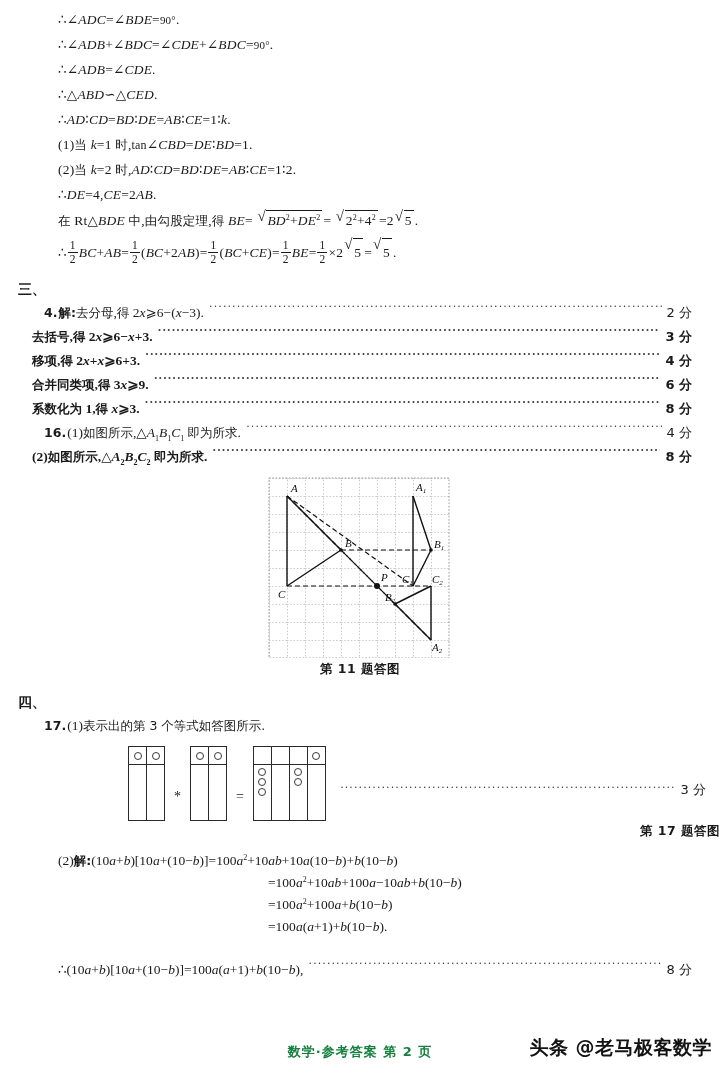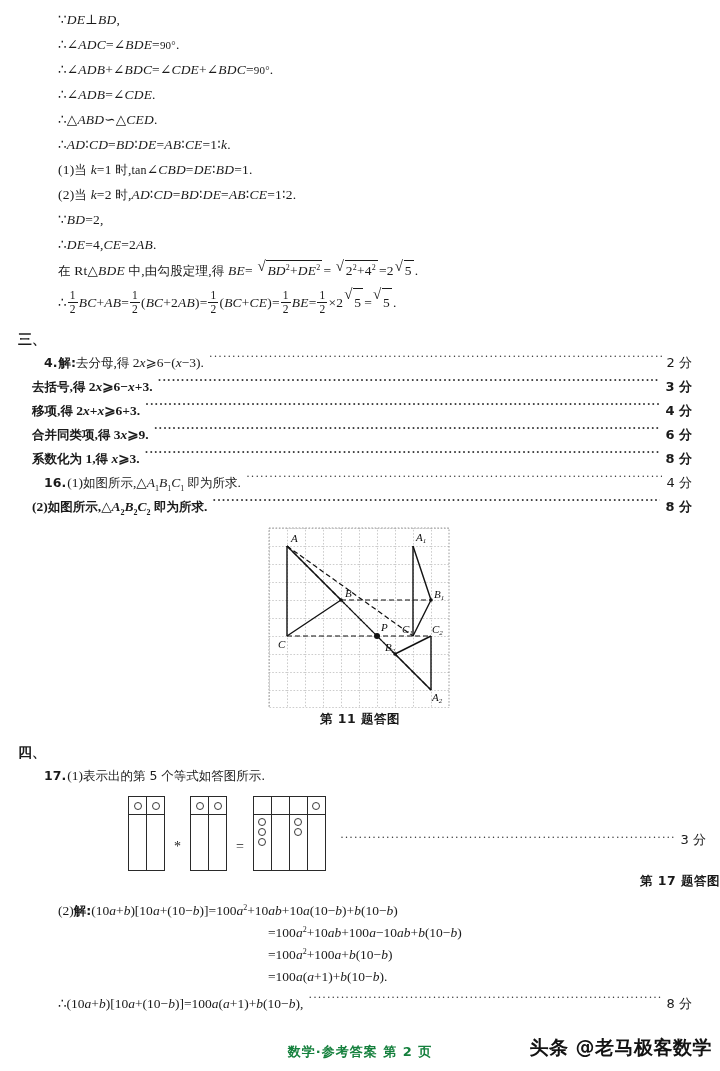--- a/index.html
+++ b/index.html
@@ -279,23 +279,20 @@
     opacity: 0.92;
   }
 </style>
 </head>
 <body>
 
 <div class="page">
 
   <div class="proof-block">
 
-    <div class="proof-line">
-      ∵<span class="mi">DE</span>⊥<span class="mi">BD</span>,
-    </div>
 
     <div class="proof-line">
       ∴∠<span class="mi">ADC</span>=∠<span class="mi">BDE</span>=<span class="up sm">90°</span>.
     </div>
 
     <div class="proof-line">
       ∴∠<span class="mi">ADB</span>+∠<span class="mi">BDC</span>=∠<span class="mi">CDE</span>+∠<span class="mi">BDC</span>=<span class="up sm">90°</span>.
     </div>
 
     <div class="proof-line">
@@ -311,23 +308,20 @@
     </div>
 
     <div class="proof-line">
       (1)<span class="cn">当</span> <span class="mi">k</span>=1 <span class="cn">时</span>,<span class="up" style="font-size:12px">tan</span>∠<span class="mi">CBD</span>=<span class="mi">DE</span>∶<span class="mi">BD</span>=1.
     </div>
 
     <div class="proof-line">
       (2)<span class="cn">当</span> <span class="mi">k</span>=2 <span class="cn">时</span>,<span class="mi">AD</span>∶<span class="mi">CD</span>=<span class="mi">BD</span>∶<span class="mi">DE</span>=<span class="mi">AB</span>∶<span class="mi">CE</span>=1∶2.
     </div>
 
-    <div class="proof-line">
-      ∵<span class="mi">BD</span>=2,
-    </div>
 
     <div class="proof-line">
       ∴<span class="mi">DE</span>=4,<span class="mi">CE</span>=2<span class="mi">AB</span>.
     </div>
 
     <div class="proof-line" style="margin-bottom:7px;">
       <span class="cn">在</span> <span class="up">Rt</span>△<span class="mi">BDE</span> <span class="cn">中</span>,<span class="cn">由勾股定理</span>,<span class="cn">得</span>
       <span class="mi">BE</span>=
       <span class="sqrt"><span class="rad">√</span><span class="rnd"><span class="mi">BD</span><sup class="ex">2</sup>+<span class="mi">DE</span><sup class="ex">2</sup></span></span>=
       <span class="sqrt"><span class="rad">√</span><span class="rnd">2<sup class="ex">2</sup>+4<sup class="ex">2</sup></span></span>=2<span class="sqrt"><span class="rad">√</span><span class="rnd">5</span></span>.
@@ -452,21 +446,21 @@
       </svg>
     </div>
     <div class="fig-caption">第 11 题答图</div>
   </div>
 
   <div class="section-head" style="margin-top:16px;">四、</div>
 
   <div class="ans-row" style="padding-right:28px;">
     <span class="num-label">17.</span>
     <span class="body">
-      <span>(1)</span><span class="cn">表示出的第 5 个等式如答图所示.</span>
+      <span>(1)</span><span class="cn">表示出的第 3 个等式如答图所示.</span>
     </span>
   </div>
 
   <div class="fig17-row">
     <div class="fig17-inner">
 
       <div class="blk">
         <div class="col">
           <div class="cell-top">
               <span class="dot"></span>
@@ -544,21 +538,21 @@
       =100<span class="mi">a</span><sup class="ex">2</sup>+10<span class="mi">ab</span>+100<span class="mi">a</span>−10<span class="mi">ab</span>+<span class="mi">b</span>(10−<span class="mi">b</span>)
     </div>
     <div class="deriv-line cont">
       =100<span class="mi">a</span><sup class="ex">2</sup>+100<span class="mi">a</span>+<span class="mi">b</span>(10−<span class="mi">b</span>)
     </div>
     <div class="deriv-line cont">
       =100<span class="mi">a</span>(<span class="mi">a</span>+1)+<span class="mi">b</span>(10−<span class="mi">b</span>).
     </div>
   </div>
 
-  <div class="ans-row" style="margin-top:6px;padding-left:58px;">
+  <div class="ans-row" style="margin-top:22px;padding-left:58px;">
     <span class="body">
       ∴(10<span class="mi">a</span>+<span class="mi">b</span>)[10<span class="mi">a</span>+(10−<span class="mi">b</span>)]=100<span class="mi">a</span>(<span class="mi">a</span>+1)+<span class="mi">b</span>(10−<span class="mi">b</span>),
     </span>
     <span class="leader"></span>
     <span class="score">8 分</span>
   </div>
 
   <div class="footer">
     <div class="footer-center">数学·参考答案  第 2 页</div>
     <div class="watermark">头条 @老马极客数学</div>

